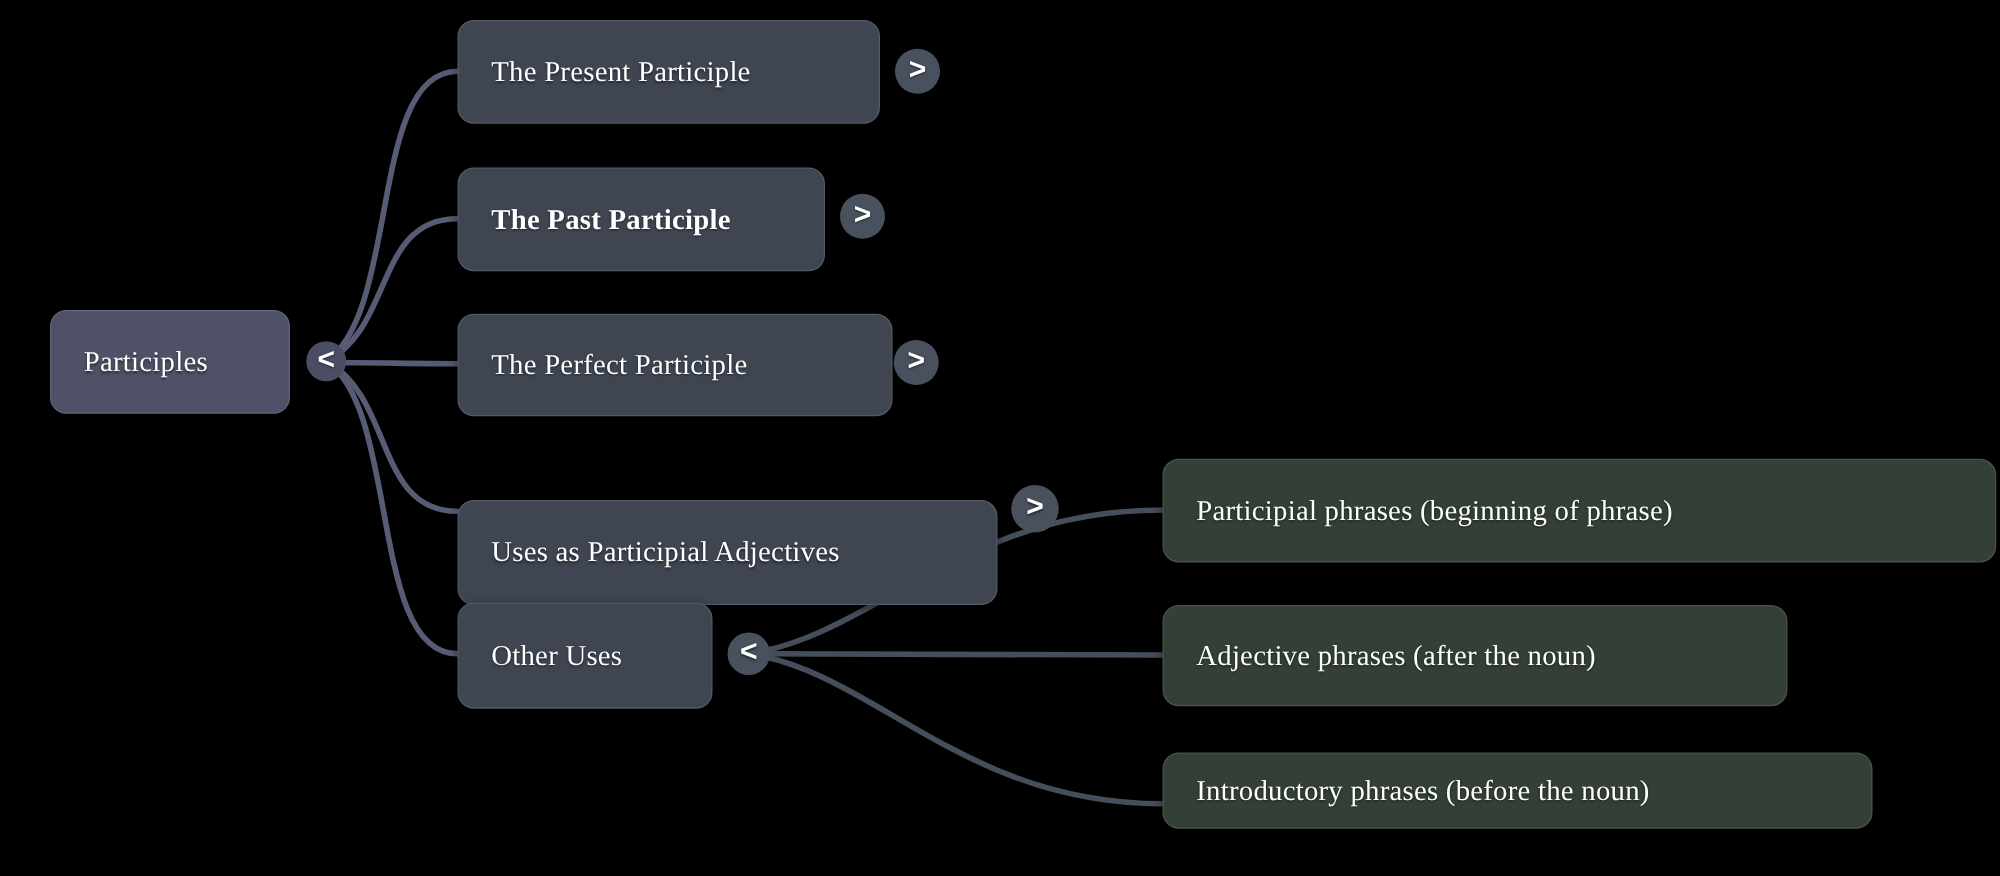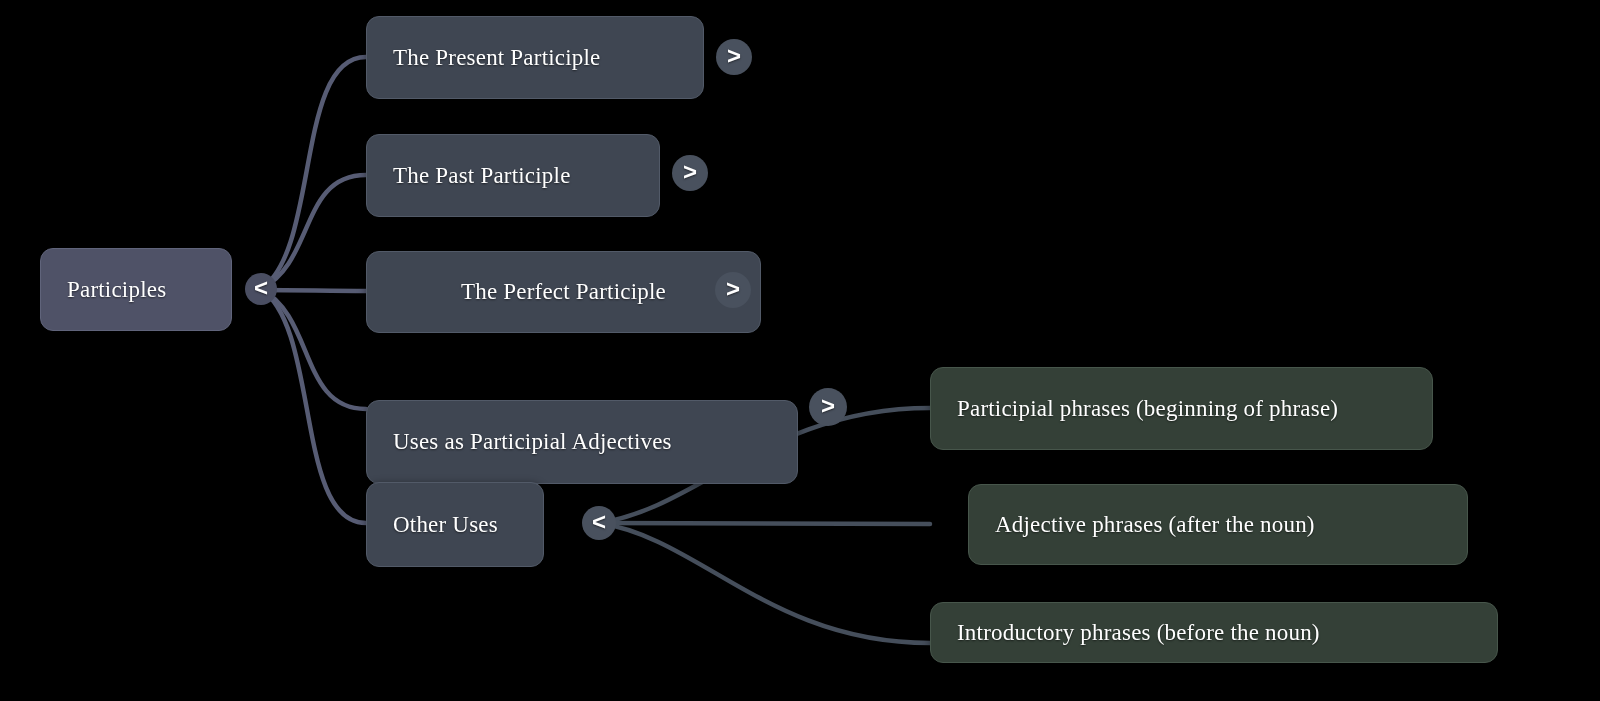--- a/index.html
+++ b/index.html
@@ -62,45 +62,45 @@
   <div class="node root" style="left:40px;top:248px;width:192px;height:83px;">
     <span>Participles</span>
   </div>
   <div class="toggle rootb" style="left:245px;top:273px;width:32px;height:32px;">&lt;</div>
 
   <div class="node child" style="left:366px;top:16px;width:338px;height:83px;">
     <span>The Present Participle</span>
   </div>
   <div class="toggle childb" style="left:716px;top:39px;width:36px;height:36px;">&gt;</div>
 
-  <div class="node child" style="left:366px;top:134px;width:294px;height:83px;">
+  <div class="node child" style="left:366px;top:134px;width:294px;height:83px;font-weight:bold;">
     <span>The Past Participle</span>
   </div>
   <div class="toggle childb" style="left:672px;top:155px;width:36px;height:36px;">&gt;</div>
 
-  <div class="node child" style="left:366px;top:251px;width:395px;height:82px;justify-content:center;">
+  <div class="node child" style="left:366px;top:251px;width:348px;height:82px;">
     <span>The Perfect Participle</span>
   </div>
   <div class="toggle childb" style="left:715px;top:272px;width:36px;height:36px;">&gt;</div>
 
   <div class="node child" style="left:366px;top:368px;width:432px;height:84px;margin-top:32px;">
     <span>Uses as Participial Adjectives</span>
   </div>
   <div class="toggle childb" style="left:809px;top:388px;width:38px;height:38px;">&gt;</div>
 
-  <div class="node child" style="left:366px;top:482px;width:178px;height:85px;">
+  <div class="node child" style="left:366px;top:482px;width:204px;height:85px;">
     <span>Other Uses</span>
   </div>
   <div class="toggle childb" style="left:582px;top:506px;width:34px;height:34px;">&lt;</div>
 
-  <div class="node leaf" style="left:930px;top:367px;width:503px;height:83px;">
+  <div class="node leaf" style="left:930px;top:367px;width:667px;height:83px;">
     <span>Participial phrases (beginning of phrase)</span>
   </div>
 
-  <div class="node leaf" style="left:930px;top:484px;width:500px;height:81px;margin-left:38px;">
+  <div class="node leaf" style="left:930px;top:484px;width:500px;height:81px;">
     <span>Adjective phrases (after the noun)</span>
   </div>
 
   <div class="node leaf" style="left:930px;top:602px;width:568px;height:61px;">
     <span>Introductory phrases (before the noun)</span>
   </div>
 
 </div>
 
 </body></html>

